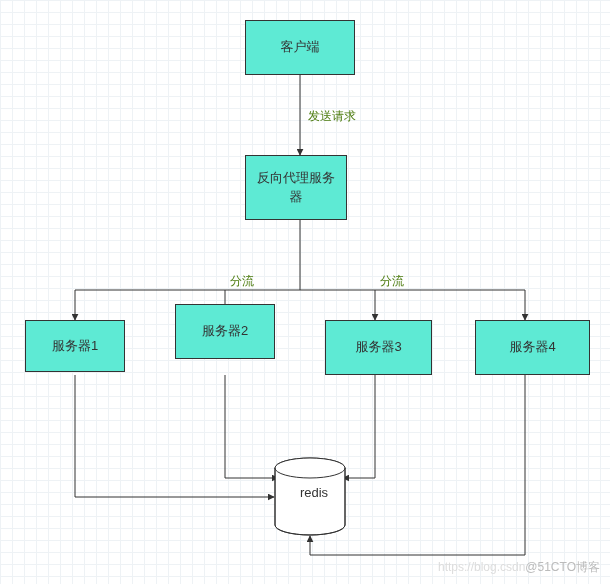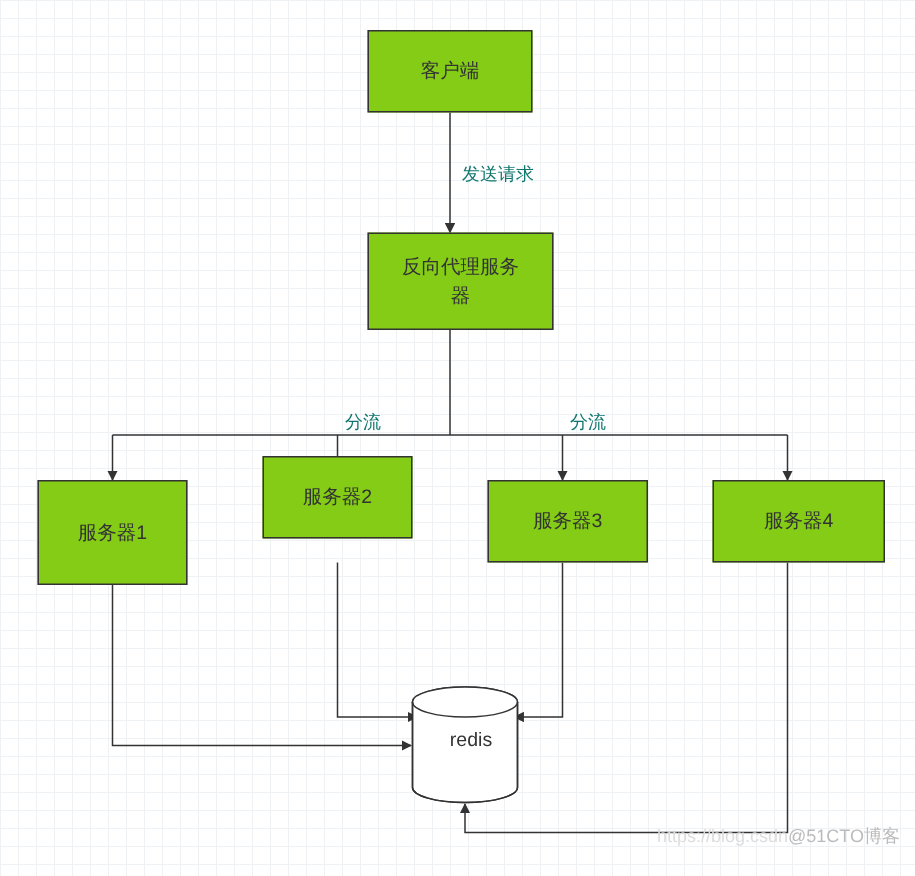--- a/index.html
+++ b/index.html
@@ -12,41 +12,41 @@
     font-size: 13px;
     color: #333;
     background:
       linear-gradient(to right, #eef2f5 1px, transparent 1px) 0 0 / 12px 12px,
       linear-gradient(to bottom, #eef2f5 1px, transparent 1px) 0 0 / 12px 12px,
       #fff;
   }
   svg { position: absolute; left:0; top:0; }
   .box {
     position: absolute;
-    background: #84cc16;
+    background: #5eead4;
     border: 1px solid #333;
     display: flex;
     align-items: center;
     justify-content: center;
     text-align: center;
     line-height: 1.4;
     box-sizing: border-box;
     padding: 4px;
   }
   .edge-label {
     position: absolute;
     background: transparent;
     font-size: 12px;
-    color: #0f766e;
+    color: #4d7c0f;
     white-space: nowrap;
   }
   .watermark {
     position: absolute;
     right: 10px;
-    bottom: 18px;
+    bottom: 8px;
     font-size: 12px;
     color: #bbb;
     pointer-events: none;
   }
   .watermark .faint { color: #ddd; }
 </style>
 </head>
 <body>
 
 <svg width="610" height="584">
@@ -83,25 +83,25 @@
       <line x1="275" y1="468" x2="275" y2="525"></line>
       <line x1="345" y1="468" x2="345" y2="525"></line>
       <path d="M 275 525 A 35 10 0 0 0 345 525"></path>
     </g>
   </g>
 </svg>
 
 <div class="box" style="left:245px;top:20px;width:110px;height:55px">
   <span>客户端</span>
 </div>
-<div class="box" style="left:245px;top:155px;width:124px;height:65px;white-space:pre-line">
+<div class="box" style="left:245px;top:155px;width:102px;height:65px;white-space:pre-line">
   <span>反向代理服务
 器</span>
 </div>
-<div class="box" style="left:25px;top:320px;width:100px;height:70px">
+<div class="box" style="left:25px;top:320px;width:100px;height:52px">
   <span>服务器1</span>
 </div>
 <div class="box" style="left:175px;top:304px;width:100px;height:55px">
   <span>服务器2</span>
 </div>
 <div class="box" style="left:325px;top:320px;width:107px;height:55px">
   <span>服务器3</span>
 </div>
 <div class="box" style="left:475px;top:320px;width:115px;height:55px">
   <span>服务器4</span>

